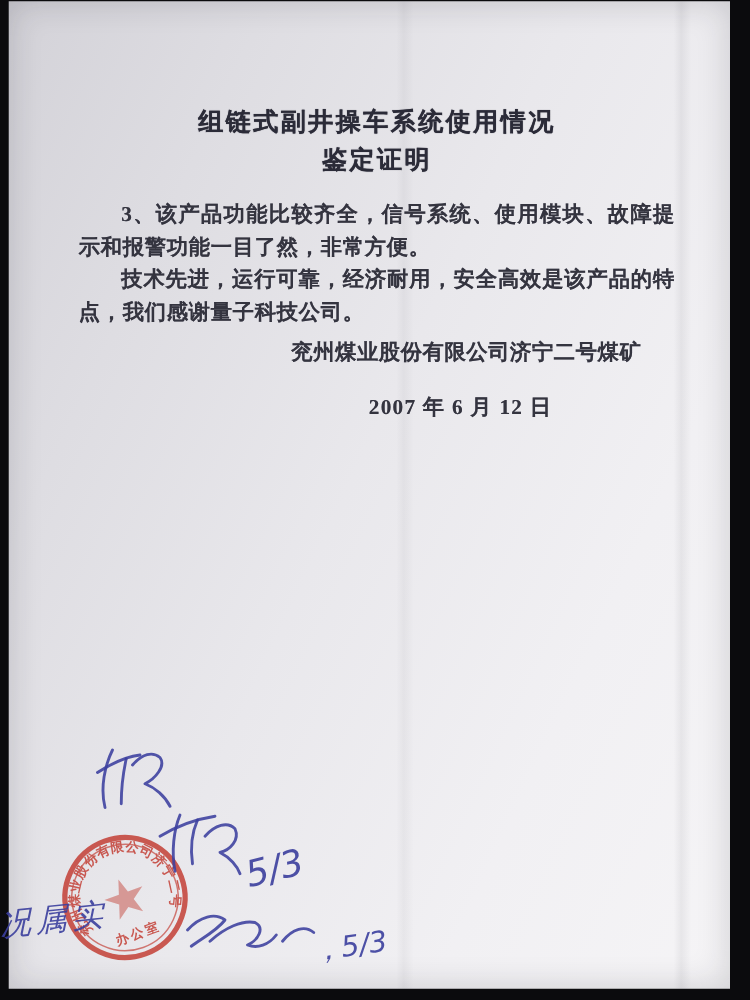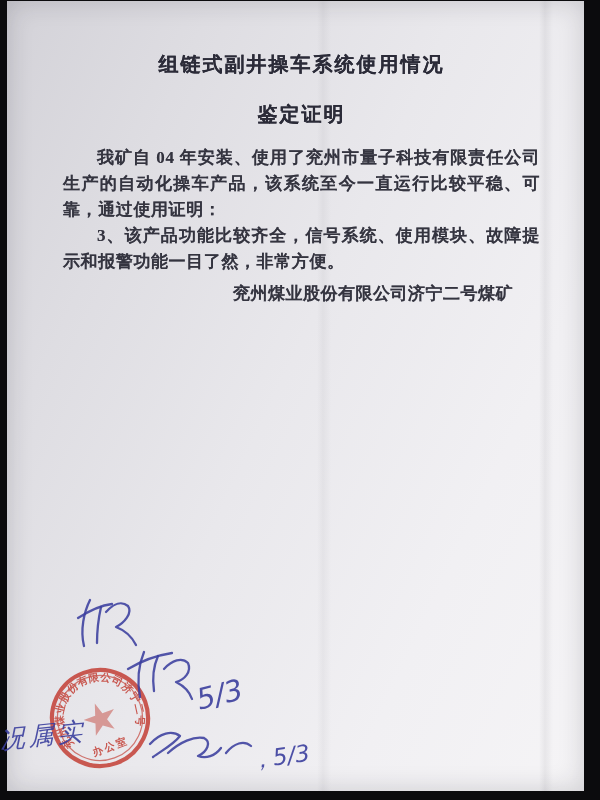--- a/index.html
+++ b/index.html
@@ -25,22 +25,23 @@
     color:#33333f;
   }
   .title{
     text-align:center;
     font-weight:700;
     color:#2b2b38;
     font-size:20px;
     letter-spacing:2px;
     line-height:30px;
     text-shadow:0 0 0.6px #2b2b38;
+    margin-top:34px;
   }
-  .title-line2{margin-top:20px;}
+  .title-line2{margin-top:0;}
   .body-text{
     margin-top:16px;
     font-size:17px;
     line-height:26px;
     letter-spacing:0.6px;
     text-align:justify;
     font-weight:600;
     color:#34343f;
     text-shadow:0 0 0.5px rgba(40,40,60,0.55);
   }
@@ -74,25 +75,26 @@
 </style>
 </head>
 <body>
 
 <div class="paper">
   <div class="content">
     <div class="title">组链式副井操车系统使用情况</div>
     <div class="title title-line2">鉴定证明</div>
 
     <div class="body-text">
-      <p>我矿自 04 年安装、使用了兖州市量子科技有限责任公司生产的自动化操车产品，该系统至今一直运行比较平稳、可靠，通过使用证明：</p>
       <p>3、该产品功能比较齐全，信号系统、使用模块、故障提示和报警功能一目了然，非常方便。</p>
+      <p>技术先进，运行可靠，经济耐用，安全高效是该产品的特点，我们感谢量子科技公司。</p>
     </div>
 
     <div class="signoff-company">兖州煤业股份有限公司济宁二号煤矿</div>
+    <div class="signoff-date">2007 年 6 月 12 日</div>
   </div>
 </div>
 
 <svg class="overlay" viewBox="0 570 360 230" width="360" height="230" xmlns="http://www.w3.org/2000/svg">
 
   <g transform="rotate(-20 100 718)" opacity="0.82">
     <circle cx="100" cy="718" r="48" fill="none" stroke="#c2392f" stroke-width="4.2"></circle>
     <circle cx="100" cy="718" r="42.5" fill="none" stroke="#c2392f" stroke-width="1.2" opacity="0.8"></circle>
     <text x="100" y="733" text-anchor="middle" font-size="42" fill="#c2392f" opacity="0.55" font-family="DejaVu Sans, sans-serif">★</text>
     <defs>

